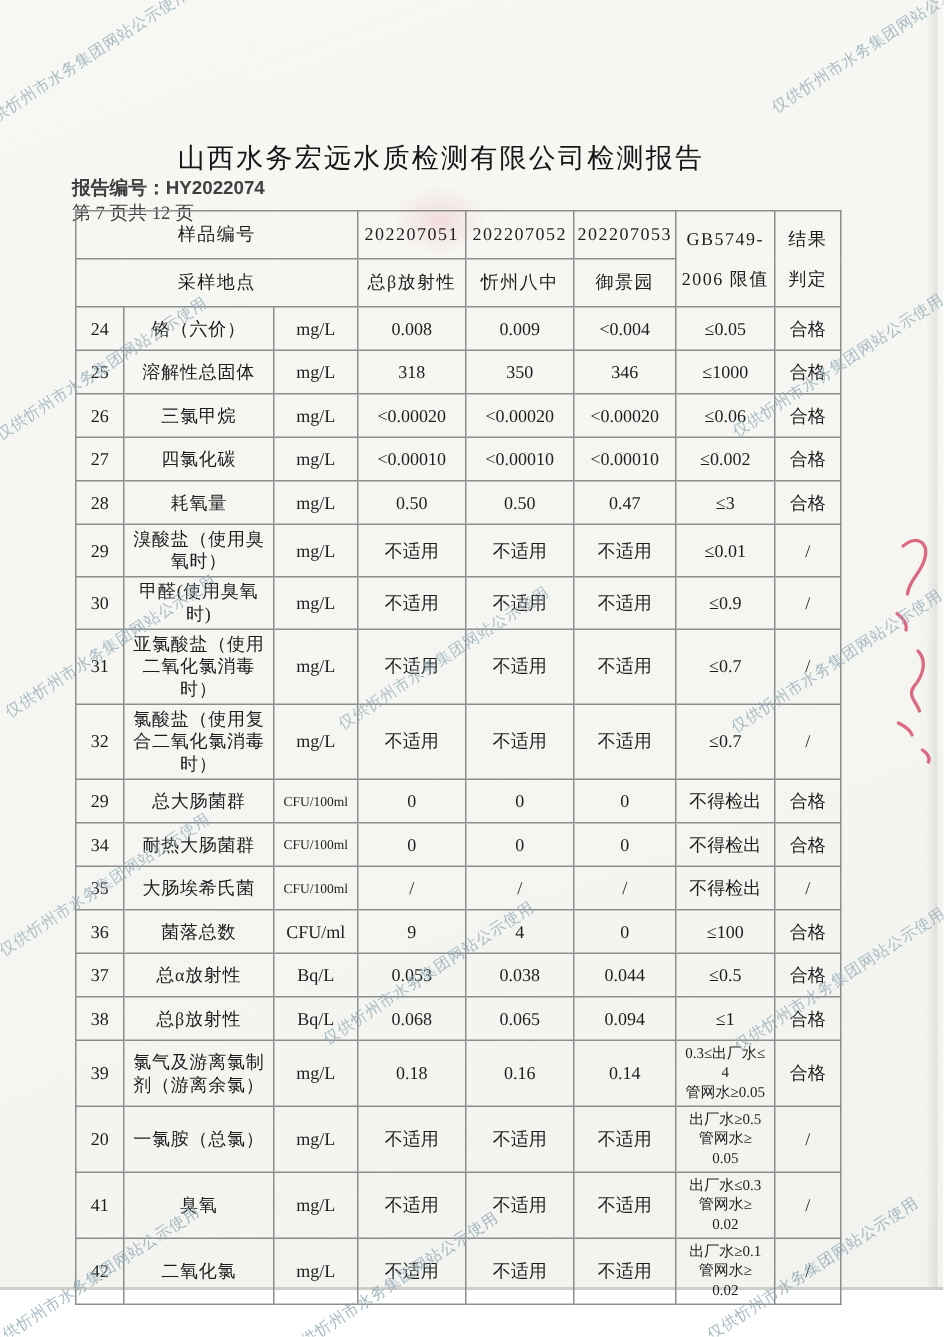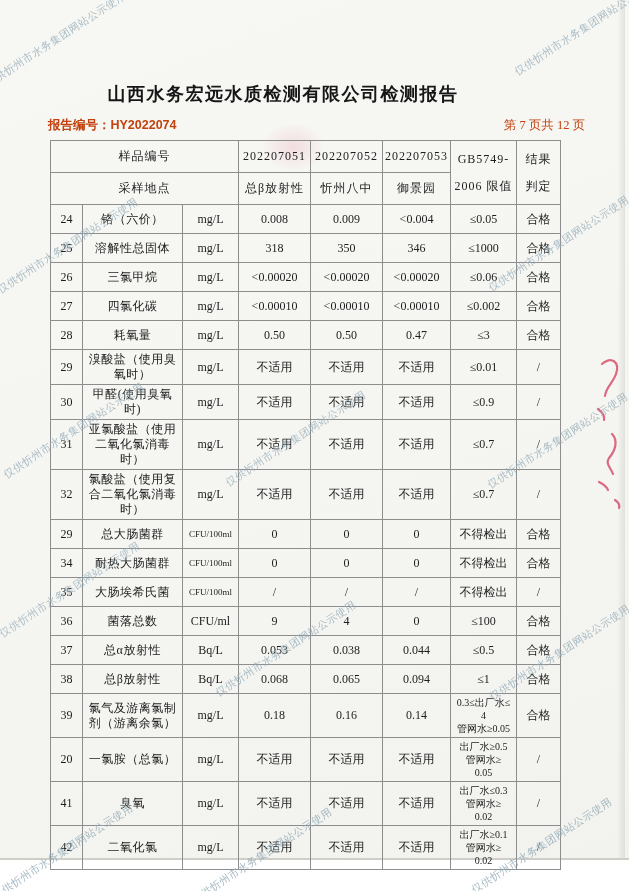--- a/index.html
+++ b/index.html
@@ -11,28 +11,29 @@
   .paper {
     position:absolute; left:0; top:0; width:629px; height:858px;
     background:linear-gradient(160deg,#f7f7f4 0%,#f5f5f2 55%,#f2f2ee 100%);
     border-bottom:2px solid #cfcfc8;
   }
   .edge-shade {
     position:absolute; right:4px; top:0; width:8px; height:858px;
     background:linear-gradient(90deg, rgba(0,0,0,0), rgba(190,190,182,0.35));
   }
   .title {
-    position:absolute; top:82px; left:0; width:566px; margin:0;
+    position:absolute; top:82px; left:0; width:566px; margin:11px;
     text-align:center; font-family:"Liberation Sans","DejaVu Sans",sans-serif;
-    font-weight:bold; font-size:18px; letter-spacing:1.5px; color:#161616;
+    font-weight:normal; font-size:18px; letter-spacing:1.5px; color:#161616;
   }
   .meta {
     position:absolute; top:117px; left:48px; width:537px;
     display:flex; justify-content:space-between; align-items:baseline;
-    color:#c2410c;
+    color:#404040;
+    flex-direction:column;
   }
   .meta .rn { font-weight:bold; font-size:12.5px; font-family:"Liberation Sans","DejaVu Sans",sans-serif; }
   .meta .pg { font-size:12.5px; }
   table.report {
     position:absolute; top:140px; left:50px; width:510px;
     border-collapse:collapse; table-layout:fixed;
   }
   table.report td {
     border:1px solid #8d8d8d; text-align:center; vertical-align:middle;
     font-size:12px; color:#1d1d1d; padding:2px; line-height:15px;

